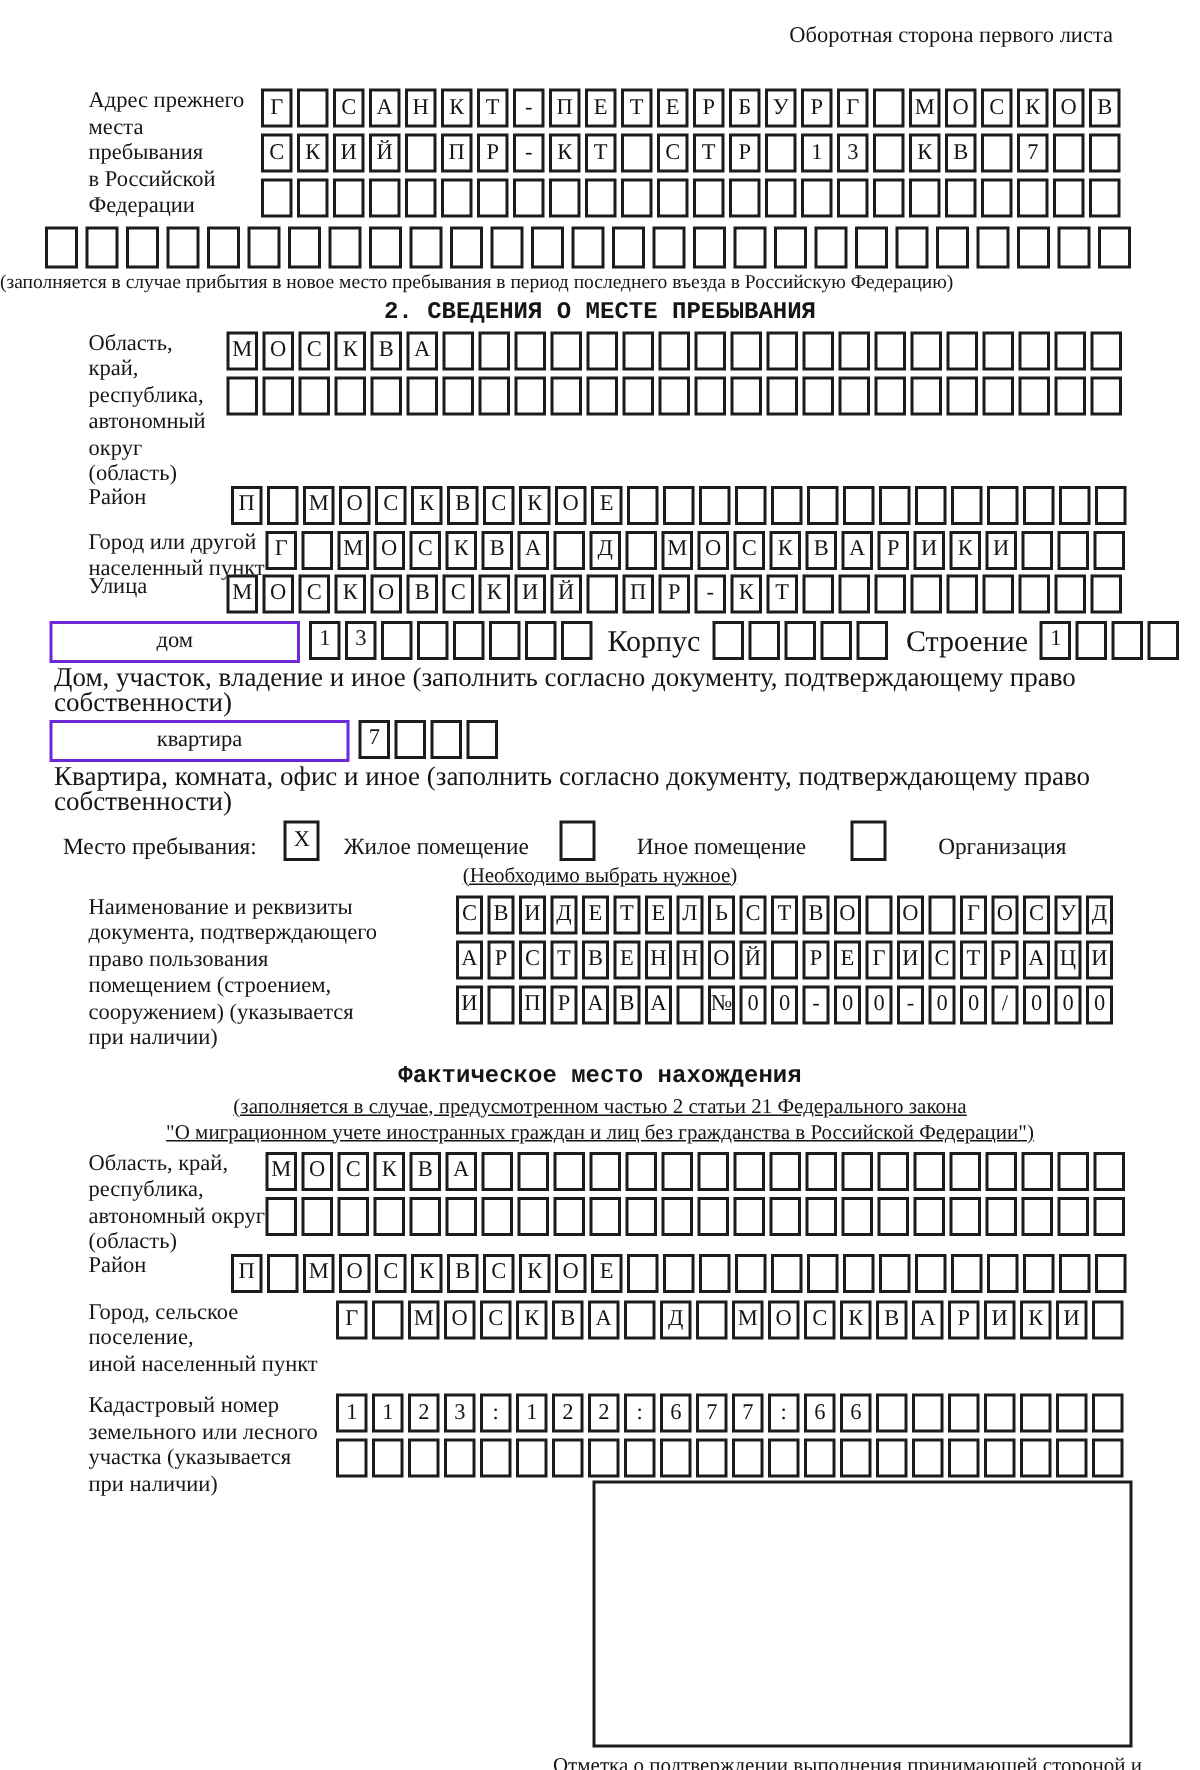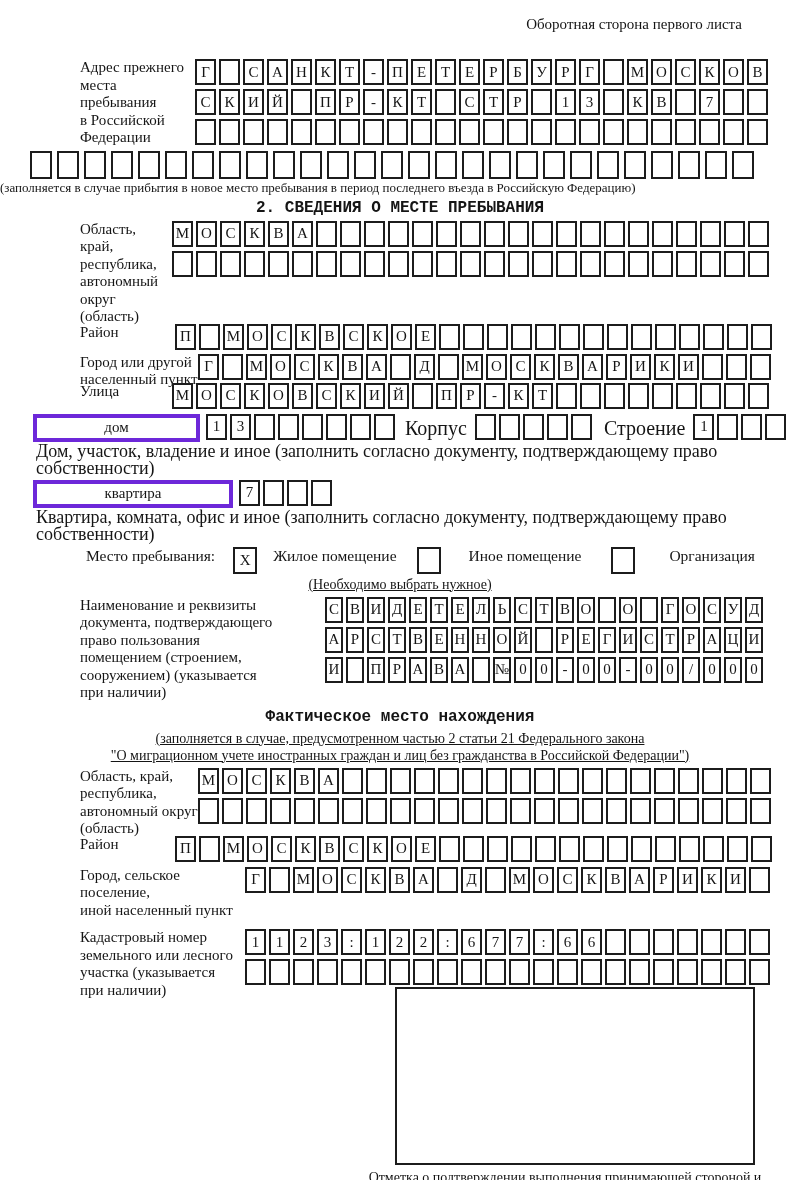--- a/index.html
+++ b/index.html
@@ -2,50 +2,50 @@
 <html><head>
 <meta charset="utf-8">
 <style>
   html,body{margin:0;padding:0;background:#fff;}
   .page{
     width:800px;height:1180px;background:#fff;color:#151515;
     font-family:"Liberation Serif","DejaVu Serif",serif;
     position:relative;overflow:hidden;box-sizing:border-box;
   }
   .corner{padding:16px 58px 0 0;text-align:right;font-size:15px;}
-  .row{display:flex;align-items:flex-start;padding-left:80px;font-family:Liberation Serif, serif;}
+  .row{display:flex;align-items:flex-start;padding-left:59px;font-family:Liberation Serif, serif;}
   .lbl{font-size:15px;line-height:17.5px;white-space:pre-line;flex:0 0 auto;}
   .w115{width:115px}.w92{width:92px}.w118{width:118px}.w95{width:95px}.w165{width:165px}.w245{width:245px}
   .col{display:flex;flex-direction:column;gap:4px;}
   .cells{display:flex;gap:3px;}
   .cell{
     width:21px;height:26px;border:2px solid #1c1c1c;box-sizing:border-box;
     display:flex;align-items:center;justify-content:center;
     font-size:15px;line-height:1;background:#fff;
   }
   .fullrow{margin:4px 0 0 30px;gap:5px;}
   .fullrow .cell{width:22px;height:28px;}
   .doccells .cell{width:18px;}
   .hint{font-size:18px;line-height:17px;}
   .hint-center{text-align:left;font-size:13px;line-height:16px;margin-top:1px;}
   .hint-left{margin:1px 0 0 36px;}
   .h-bold{text-align:center;font-weight:bold;font-size:16px;line-height:19px;font-family:Liberation Mono, monospace;}
   .sub{text-align:center;font-size:14px;line-height:17px;text-decoration:underline;}
   .widebox{
-    border:4px solid #6d28d9;height:28px;box-sizing:border-box;background:#fff;
+    border:2px solid #6d28d9;height:28px;box-sizing:border-box;background:#fff;
     display:flex;align-items:center;justify-content:center;font-size:15px;
   }
   .dombox{width:167px}.kvbox{width:200px}
   .inl{font-size:20px;line-height:28px;white-space:nowrap;}
   .domrow{display:flex;align-items:flex-start;margin-left:33px;}
   .cbx{
     width:24px;height:27px;border:2px solid #1c1c1c;box-sizing:border-box;background:#fff;
     display:flex;align-items:center;justify-content:center;font-size:15px;
   }
-  .mestorow{display:flex;align-items:flex-start;padding-left:86px;font-size:15.5px;}
+  .mestorow{display:flex;align-items:flex-end;padding-left:42px;font-size:15.5px;}
   .stampbox{width:360px;height:178px;border:2px solid #1c1c1c;box-sizing:border-box;margin:-12px 0 0 395px;background:#fff;}
   .caption{width:460px;margin:4px 0 0 335px;text-align:center;font-size:14px;line-height:17.5px;}
   .mt3{margin-top:3px}.mt4{margin-top:4px}.mt5{margin-top:5px}.mt6{margin-top:6px}.mt10{margin-top:10px}
   .mtn2{margin-top:-2px}.mtn6{margin-top:-6px}
   .s1{margin-top:26px}
 </style>
 </head>
 <body>
 
 <div class="page">

